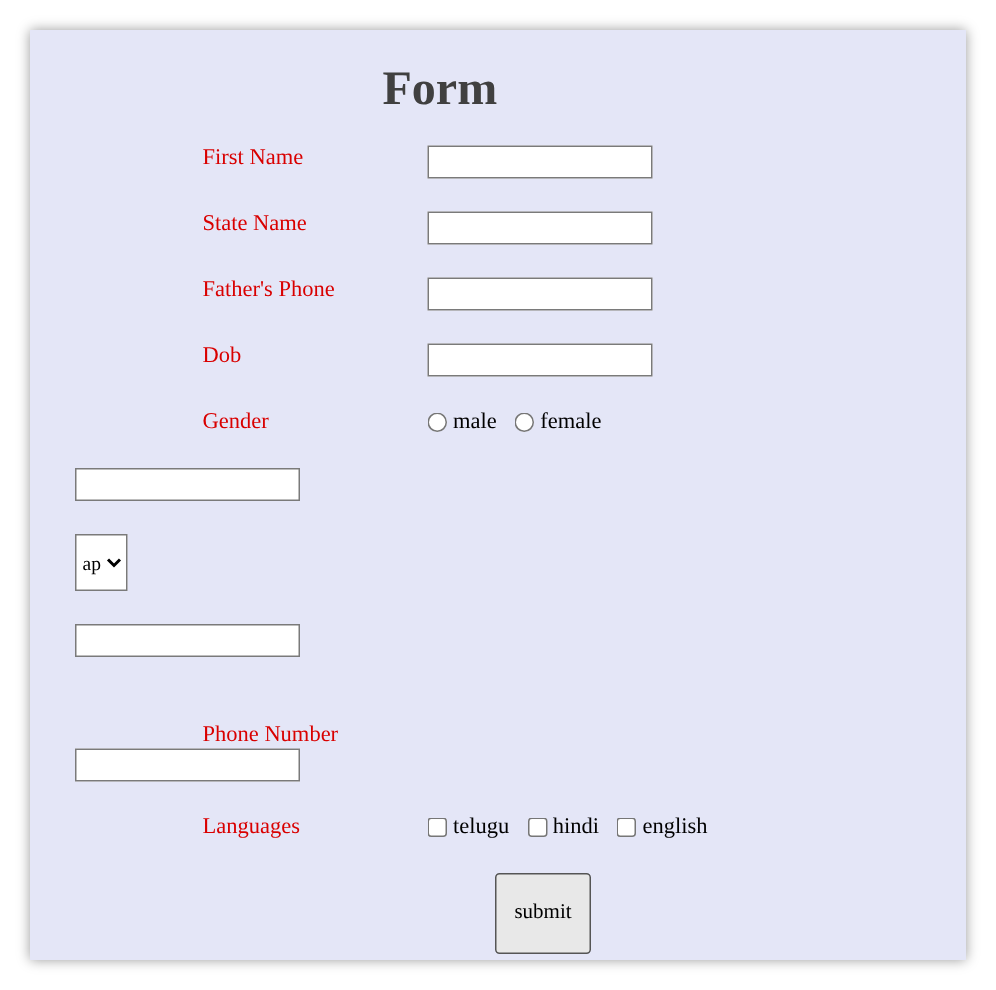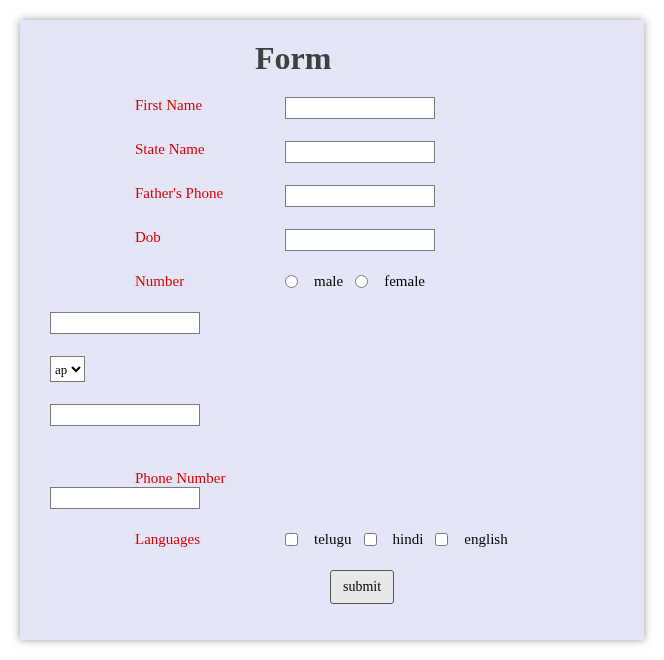--- a/index.html
+++ b/index.html
@@ -53,41 +53,41 @@
   .controls {
     display: flex;
     align-items: center;
     gap: 6px;
     font-size: 15px;
     color: #000;
   }
   .controls label {
     display: inline-flex;
     align-items: center;
-    gap: 14px;
+    gap: 2px;
     margin-right: 6px;
   }
   input[type="radio"], input[type="checkbox"] {
     margin: 0 2px 0 0;
   }
   select {
     font-family: inherit;
     font-size: 13px;
     background: #fff;
     border: 1px solid #7a7a7a;
-    height: 26px;
+    height: 38px;
   }
   .submit-row {
     text-align: center;
     margin-top: 10px;
   }
   .submit-btn {
     font-family: inherit;
     font-size: 14px;
-    padding: 8px 12px;
+    padding: 18px 12px;
     background: #e8e8e8;
     border: 1px solid #555;
     border-radius: 3px;
     cursor: pointer;
     margin-left: 60px;
   }
 </style>
 </head>
 <body>
 
@@ -108,21 +108,21 @@
     <span class="form-label">Father's Phone</span>
     <input type="text" class="text-input" value="" style="">
   </div>
 
   <div class="form-row">
     <span class="form-label">Dob</span>
     <input type="text" class="text-input" value="" style="">
   </div>
 
   <div class="form-row">
-    <span class="form-label">Number</span>
+    <span class="form-label">Gender</span>
     <div class="controls">
       <label>
         <input type="radio" name="gender" style="">
         <span>male</span>
       </label>
       <label>
         <input type="radio" name="gender" style="">
         <span>female</span>
       </label>
     </div>

